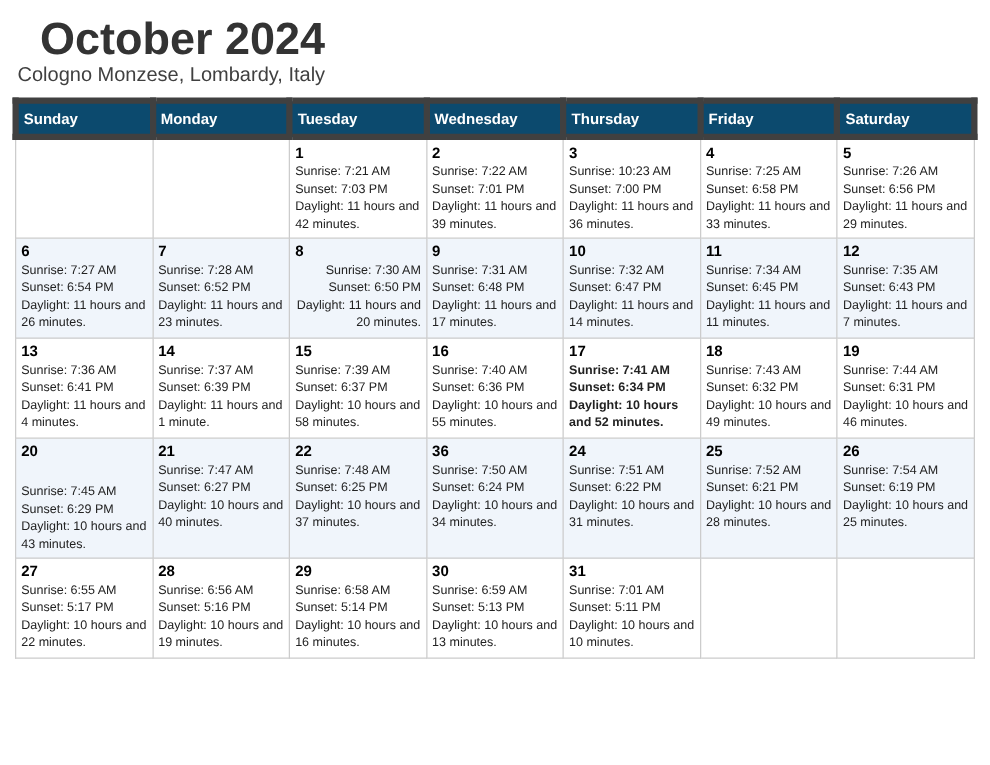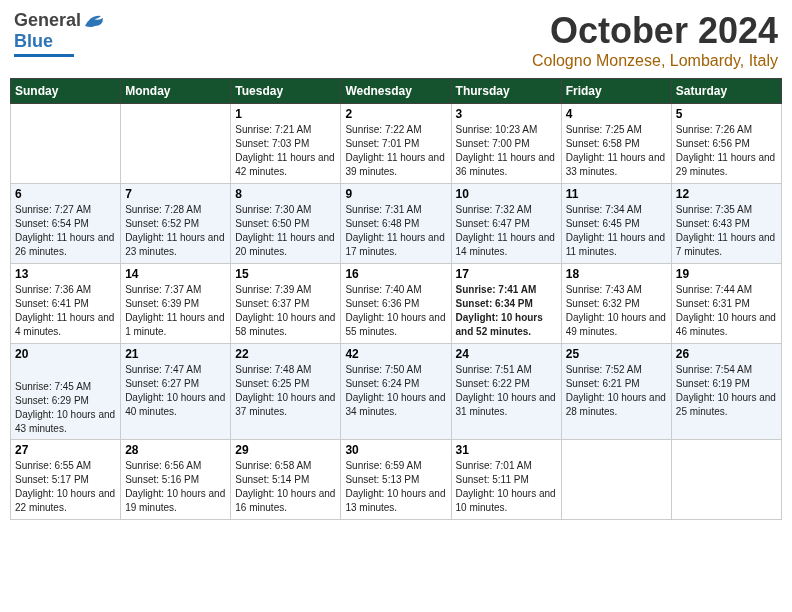--- a/index.html
+++ b/index.html
@@ -35,35 +35,35 @@
     .title-area {
       text-align: right;
     }
     .month-title {
       font-size: 36px;
       font-weight: bold;
       color: #333;
     }
     .subtitle {
       font-size: 16px;
-      color: #a16207;
+      color: #404040;
     }
     .calendar {
       width: 100%;
       border-collapse: collapse;
       font-size: 10.5px;
     }
     .calendar th {
-      background: #14532d;
+      background: #0c4a6e;
       color: #fff;
       padding: 5px 4px;
       text-align: left;
       font-size: 12px;
       font-weight: bold;
-      border: 1px solid #404040;
+      border: 5px solid #404040;
     }
     .calendar td {
       border: 1px solid #ccc;
       padding: 3px 4px;
       vertical-align: top;
       width: 14.28%;
       height: 80px;
       background: #fff;
     }
     .calendar tr:nth-child(even) td {
@@ -90,32 +90,20 @@
     tr:nth-child(3) td { background: #f0f5fb; }
     tr:nth-child(4) td { background: #fff; }
     tr:nth-child(5) td { background: #f0f5fb; }
     tr:nth-child(6) td { background: #fff; }
     tr:nth-child(7) td { background: #f0f5fb; }
   </style>
 </head>
 <body>
 
 <div class="header">
-  <div class="logo">
-    <div class="logo-top">
-      <span style="font-size:18px;font-weight:bold;color:#444;font-family:Arial,sans-serif;">General</span>
-      <svg width="22" height="18" viewBox="0 0 22 18" style="margin-left:2px;">
-        <path d="M2 14 Q8 2 18 4 Q14 8 10 7 Q16 9 20 6 Q20 14 12 14 Q8 16 2 14Z" fill="#2e75b6"></path>
-      </svg>
-    </div>
-    <div style="display:flex;align-items:center;">
-      <span style="font-size:18px;font-weight:bold;color:#2e75b6;font-family:Arial,sans-serif;margin-right:4px;">Blue</span>
-    </div>
-    <div class="logo-line"></div>
-  </div>
   <div class="title-area">
     <div class="month-title">October 2024</div>
     <div class="subtitle">Cologno Monzese, Lombardy, Italy</div>
   </div>
 </div>
 
 <table class="calendar">
   <thead>
     <tr>
       <th>Sunday</th>
@@ -170,21 +158,21 @@
 Daylight: 11 hours and 26 minutes.</div>
         </td>
         <td>
           <span class="day-num">7</span>
           <div class="day-info" style="white-space: pre-line;">Sunrise: 7:28 AM
 Sunset: 6:52 PM
 Daylight: 11 hours and 23 minutes.</div>
         </td>
         <td>
           <span class="day-num">8</span>
-          <div class="day-info" style="white-space: pre-line;">Sunrise: 7:30 AM
+          <div class="day-info" style="white-space: pre-line; text-align: right;">Sunrise: 7:30 AM
 Sunset: 6:50 PM
 Daylight: 11 hours and 20 minutes.</div>
         </td>
         <td>
           <span class="day-num">9</span>
           <div class="day-info" style="white-space: pre-line;">Sunrise: 7:31 AM
 Sunset: 6:48 PM
 Daylight: 11 hours and 17 minutes.</div>
         </td>
         <td>
@@ -263,21 +251,21 @@
 Sunset: 6:27 PM
 Daylight: 10 hours and 40 minutes.</div>
         </td>
         <td>
           <span class="day-num">22</span>
           <div class="day-info" style="white-space: pre-line;">Sunrise: 7:48 AM
 Sunset: 6:25 PM
 Daylight: 10 hours and 37 minutes.</div>
         </td>
         <td>
-          <span class="day-num">42</span>
+          <span class="day-num">36</span>
           <div class="day-info" style="white-space: pre-line;">Sunrise: 7:50 AM
 Sunset: 6:24 PM
 Daylight: 10 hours and 34 minutes.</div>
         </td>
         <td>
           <span class="day-num">24</span>
           <div class="day-info" style="white-space: pre-line;">Sunrise: 7:51 AM
 Sunset: 6:22 PM
 Daylight: 10 hours and 31 minutes.</div>
         </td>

